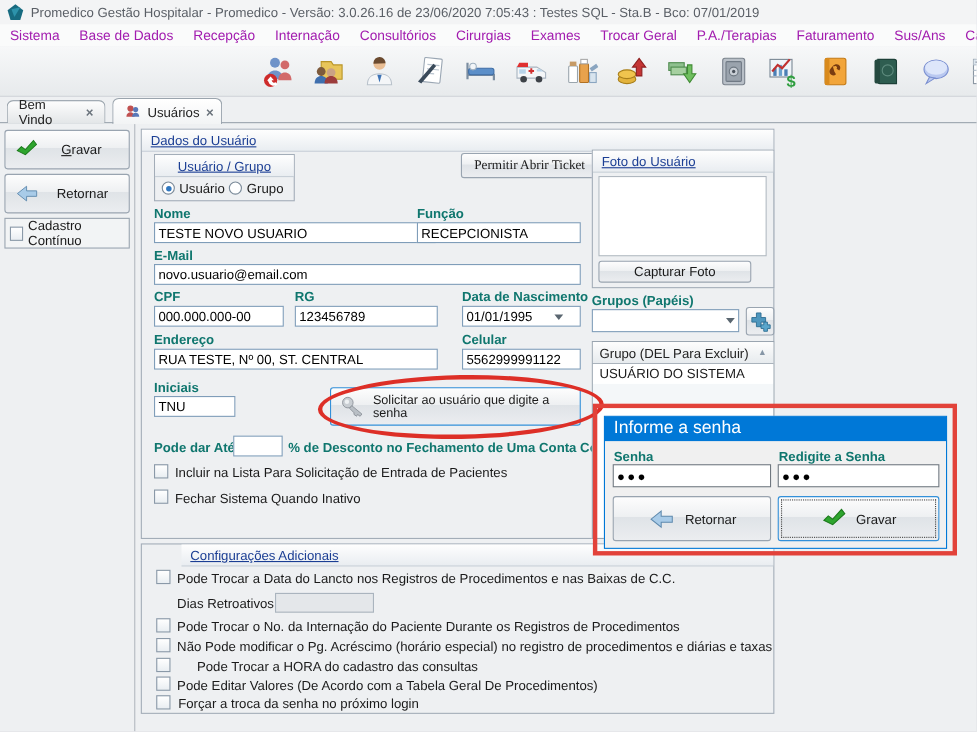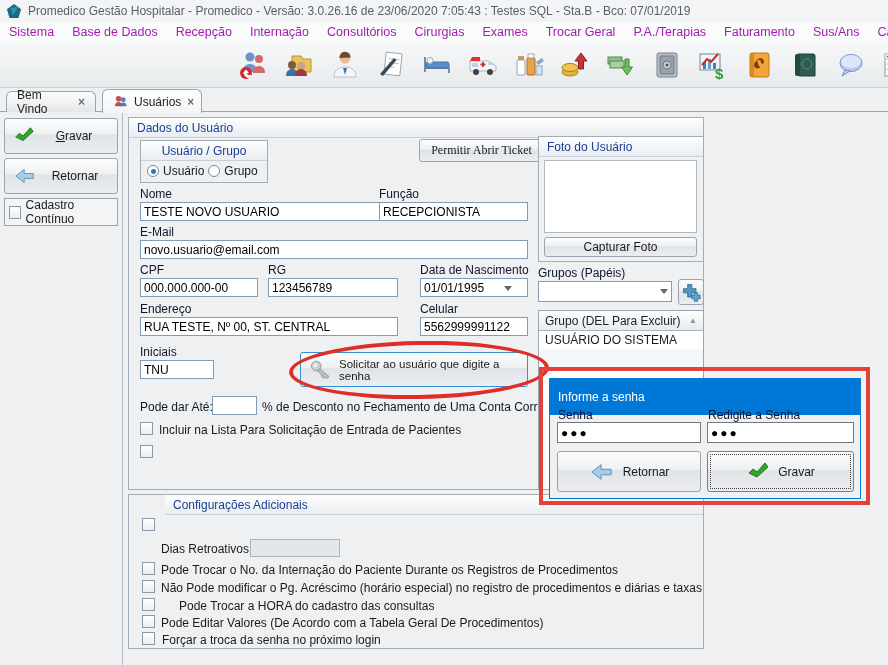--- a/index.html
+++ b/index.html
@@ -28,24 +28,24 @@
   .tab.active { left:102px; width:100px; top:1px; height:24px; background:linear-gradient(#ffffff,#f2f4f5);
                 z-index:2; }
   .tabclose { color:#6a737c; font-size:12px; font-weight:bold; line-height:1; }
 
   
   .win-btn { position:absolute; background:linear-gradient(#fdfdfd,#eef0f2 45%,#dfe3e7 46%,#ebedf0);
              border:1px solid #99a4b0; border-radius:3px; display:flex; align-items:center;
              justify-content:center; font-size:12px; color:#1a1a1a; cursor:default; }
   .field { position:absolute; height:19px; border:1px solid #7f9db9; background:#fff; font-family:"Liberation Sans",sans-serif;
            font-size:12px; padding:0 3px; color:#000; }
-  .lbl { position:absolute; font-size:12px; color:#0f172a; white-space:nowrap; }
+  .lbl { position:absolute; font-size:12px; color:#0f766e; white-space:nowrap;font-weight:bold; }
   .groupbox { position:absolute; border:1px solid #a3adb8; background:#eef0f2; }
   .group-hd { height:20px; background:linear-gradient(#fefefe,#e9edf1); border-bottom:1px solid #c7cfd7;
-              color:#1b3e94; font-size:12px; display:flex; align-items:center; padding:0 8px; }
+              color:#1b3e94; font-size:12px; display:flex; align-items:center; padding:0 8px;text-decoration:underline; }
   .cb { position:absolute; width:13px; height:13px; border:1px solid #8a99a8;
         background:linear-gradient(#fff,#e9eef2); }
   .cb-lbl { position:absolute; font-size:12px; white-space:nowrap; }
   .combo-arrow { position:absolute; right:4px; top:8px; width:0; height:0;
                  border-left:4px solid transparent; border-right:4px solid transparent;
                  border-top:5px solid #5a6670; }
   .radio { width:12px; height:12px; border:1px solid #7a8a99; border-radius:50%; background:#fff;
            display:inline-block; position:relative; vertical-align:-2px; }
   .radio.sel::after { content:""; position:absolute; left:2.5px; top:2.5px; width:5px; height:5px;
                       border-radius:50%; background:#2f77c0; }
@@ -58,22 +58,22 @@
   .list { position:absolute; left:538px; top:310px; width:166px; height:180px; border:1px solid #9aa5b0;
           background:#fff; z-index:1; }
   .list-hd { height:20px; background:linear-gradient(#fdfdfd,#e7ebee); border-bottom:1px solid #aab3bc;
              display:flex; align-items:center; padding:0 6px; font-size:12px; color:#222; }
   .list-row { height:18px; display:flex; align-items:center; padding:0 6px; font-size:12px; background:#fff; }
   .list-row.alt { background:#f4f7f9; }
 
   
   .dialog { position:absolute; left:549px; top:378px; width:312px; height:121px; background:#f0f0f0;
             border:1px solid #0078d7; z-index:5; }
-  .dialog-title { height:36px; background:#0078d7; color:#fff; display:flex; align-items:center;
-                  padding:0 8px; font-size:12px; }
+  .dialog-title { height:22px; background:#0078d7; color:#fff; display:flex; align-items:center;
+                  padding:0 8px; font-size:16px; }
   .pw { letter-spacing:2px; font-weight:bold; }
 
   
   .anno-rect { position:absolute; left:539px; top:367px; width:331px; height:138px;
                border:4px solid #e2423a; z-index:10; pointer-events:none; }
   .anno-ellipse { position:absolute; left:289px; top:341px; width:260px; height:58px;
                   border:4px solid #dd2f27; border-radius:50%; z-index:10; pointer-events:none;
                   transform:rotate(-1deg); }
 
   .focus-blue { border:1px solid #3390d9 !important; }
@@ -291,21 +291,21 @@
   </div>
 
   <div class="win-btn" style="left:419px; top:139px; width:125px; height:23px;font-family:Liberation Serif, serif;">
     <span>Permitir Abrir Ticket</span>
   </div>
 
   <div class="groupbox" style="left:538px; top:136px; width:166px; height:126px;">
     <div class="group-hd">Foto do Usuário</div>
   </div>
   <div style="position:absolute; left:544px; top:160px; width:153px; height:73px; background:#fff; border:1px solid #b0b8c0;"></div>
-  <div class="win-btn" style="left:544px; top:237px; width:153px; height:20px;text-align:right;">
+  <div class="win-btn" style="left:544px; top:237px; width:139px; height:20px;text-align:right;">
     <span>Capturar Foto</span>
   </div>
 
   <div class="lbl" style="left:140px; top:187px;">Nome</div>
   <input class="field" style="left: 140px; top: 202px; width: 256px;" value="TESTE NOVO USUARIO">
   <div class="lbl" style="left:379px; top:187px;">Função</div>
   <input class="field" style="left: 379px; top: 202px; width: 149px;" value="RECEPCIONISTA">
 
   <div class="lbl" style="left:140px; top:225px;">E-Mail</div>
   <input class="field" style="left: 140px; top: 240px; width: 388px;" value="novo.usuario@email.com">
@@ -358,25 +358,27 @@
     <span style="font-size:11.5px;">Solicitar ao usuário que digite a senha</span>
   </div>
 
   <div class="lbl" style="left:140px; top:400px;">Pode dar Até:</div>
   <input class="field" style="left: 212px; top: 396px; width: 45px;" value="">
   <div class="lbl" style="left:262px; top:400px;">% de Desconto no Fechamento de Uma Conta Corrente</div>
 
   <span class="cb" style="left:140px; top:422px;"></span>
   <span class="cb-lbl" style="left:159px; top:423px;">Incluir na Lista Para Solicitação de Entrada de Pacientes</span>
   <span class="cb" style="left:140px; top:445px;"></span>
+  <span class="cb-lbl" style="left:159px; top:446px;">Fechar Sistema Quando Inativo</span>
 
   <div class="groupbox" style="left:128px; top:494px; width:576px; height:155px;padding-left:36px;">
     <div class="group-hd">Configurações Adicionais</div>
   </div>
   <span class="cb" style="left:142px; top:518px;"></span>
+  <span class="cb-lbl" style="left:161px; top:519px;">Pode Trocar a Data do Lancto nos Registros de Procedimentos e nas Baixas de C.C.</span>
   <span class="cb-lbl" style="left:161px; top:542px;">Dias Retroativos :</span>
   <input class="field" style="left: 250px; top: 539px; width: 90px; height: 18px; background: rgb(228, 231, 234); border-color: rgb(170, 180, 190);" value="">
   <span class="cb" style="left:142px; top:562px;"></span>
   <span class="cb-lbl" style="left:161px; top:563px;">Pode Trocar o No. da Internação do Paciente Durante os Registros de Procedimentos</span>
   <span class="cb" style="left:142px; top:580px;"></span>
   <span class="cb-lbl" style="left:161px; top:581px;">Não Pode modificar o Pg. Acréscimo (horário especial) no registro de procedimentos e diárias e taxas</span>
   <span class="cb" style="left:142px; top:598px;"></span>
   <span class="cb-lbl" style="left:161px; top:599px;margin-left:18px;">Pode Trocar a HORA do cadastro das consultas</span>
   <span class="cb" style="left:142px; top:615px;"></span>
   <span class="cb-lbl" style="left:161px; top:616px;">Pode Editar Valores (De Acordo com a Tabela Geral De Procedimentos)</span>

